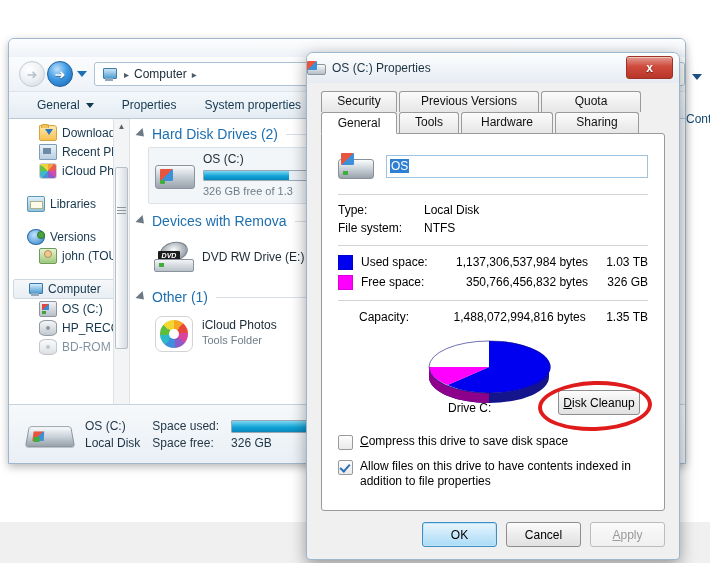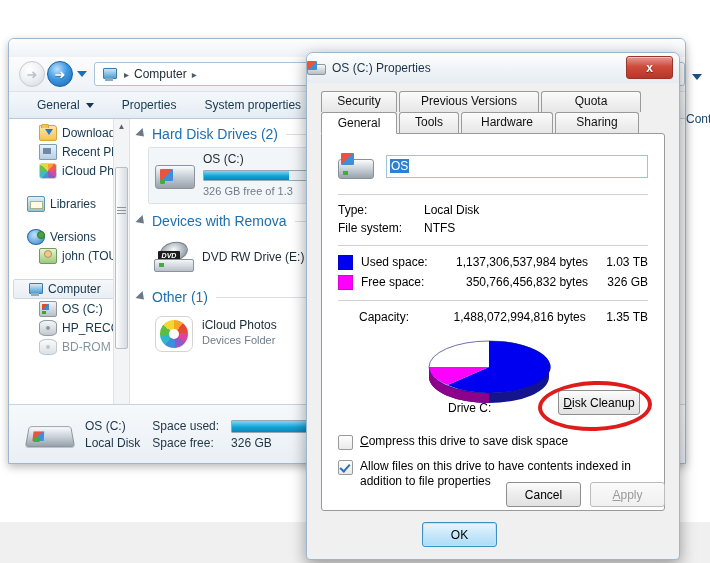--- a/index.html
+++ b/index.html
@@ -330,21 +330,20 @@
   .dbtn{
     width:73px;height:23px;border-radius:3px;font-size:12px;
     display:flex;align-items:center;justify-content:center;color:#000;
     background:linear-gradient(#fcfcfc,#ededed 48%,#e1e1e1);
     border:1px solid #8e8e8e;
   }
   .dbtn.default{
     background:linear-gradient(#eaf6fd,#c9e8fa 48%,#aadcf7);
     border:1px solid #3d8fc4;
     box-shadow:0 0 0 1px #bfe2f7 inset;
-    margin-top:40px;
   }
   .dbtn.disabled{color:#9a9a9a;background:linear-gradient(#fafafa,#f0f0f0);border:1px solid #bcbcbc;}
   .dbtn u{text-decoration:underline;}
 </style>
 </head>
 <body>
 
 <div class="desktop-lower"></div>
 
 <div class="explorer">
@@ -478,21 +477,21 @@
         <i class="gh-line"></i>
       </div>
       <div class="tile">
         <span class="tile-ico">
           <i class="big-icloud">
               <i class="flower"></i>
             </i>
         </span>
         <span class="tile-txt">
           <div>iCloud Photos</div>
-          <div class="sub">Devices Folder</div>
+          <div class="sub">Tools Folder</div>
         </span>
       </div>
 
       <div class="cp-scroll"></div>
     </div>
 
     <div class="statusbar">
       <span class="sb-ico">
           <i class="d">
             <i class="wl"></i>

